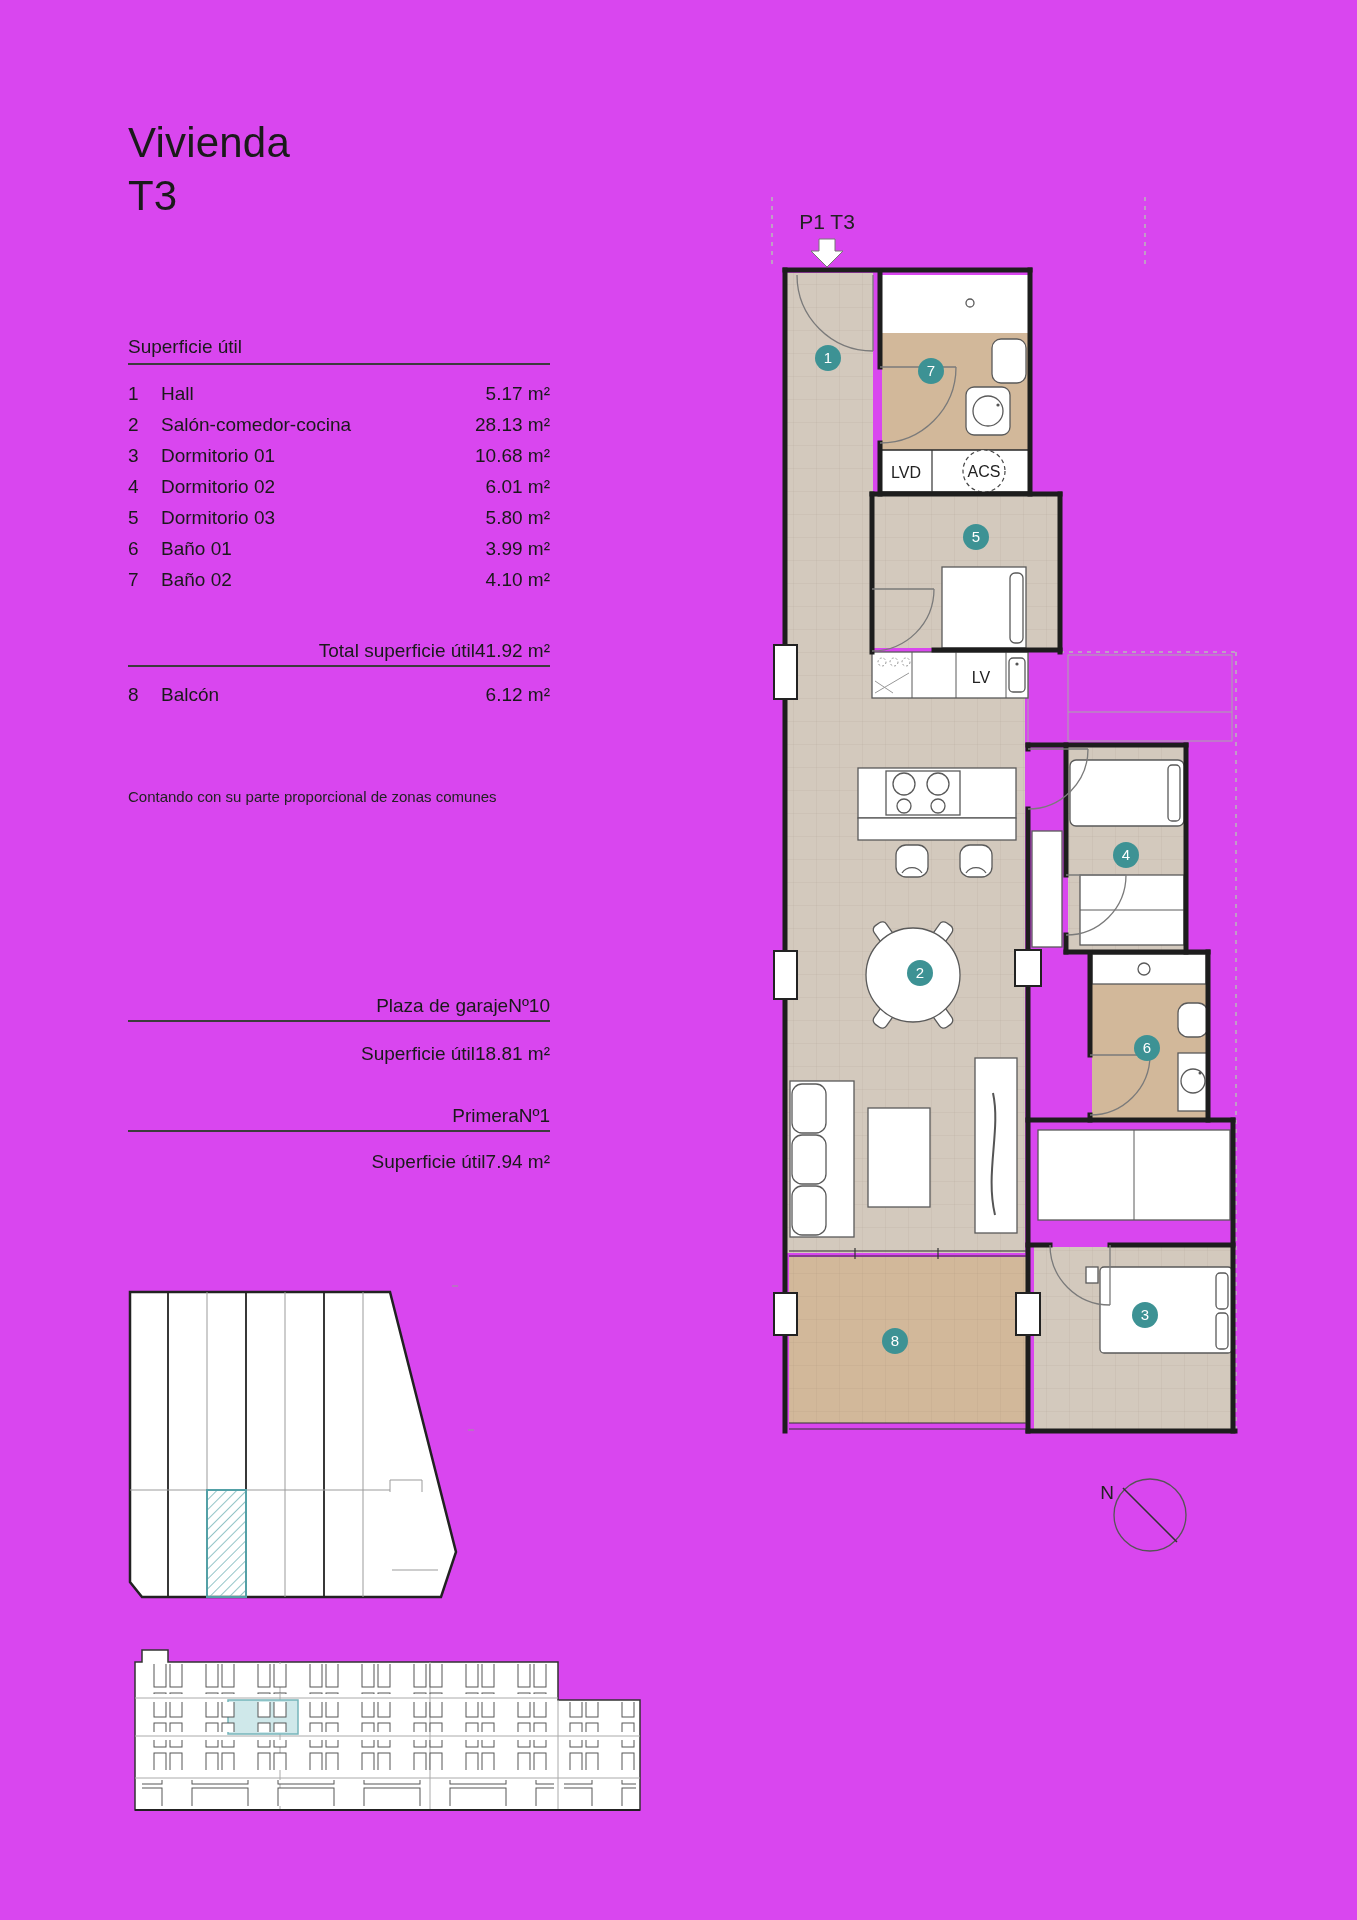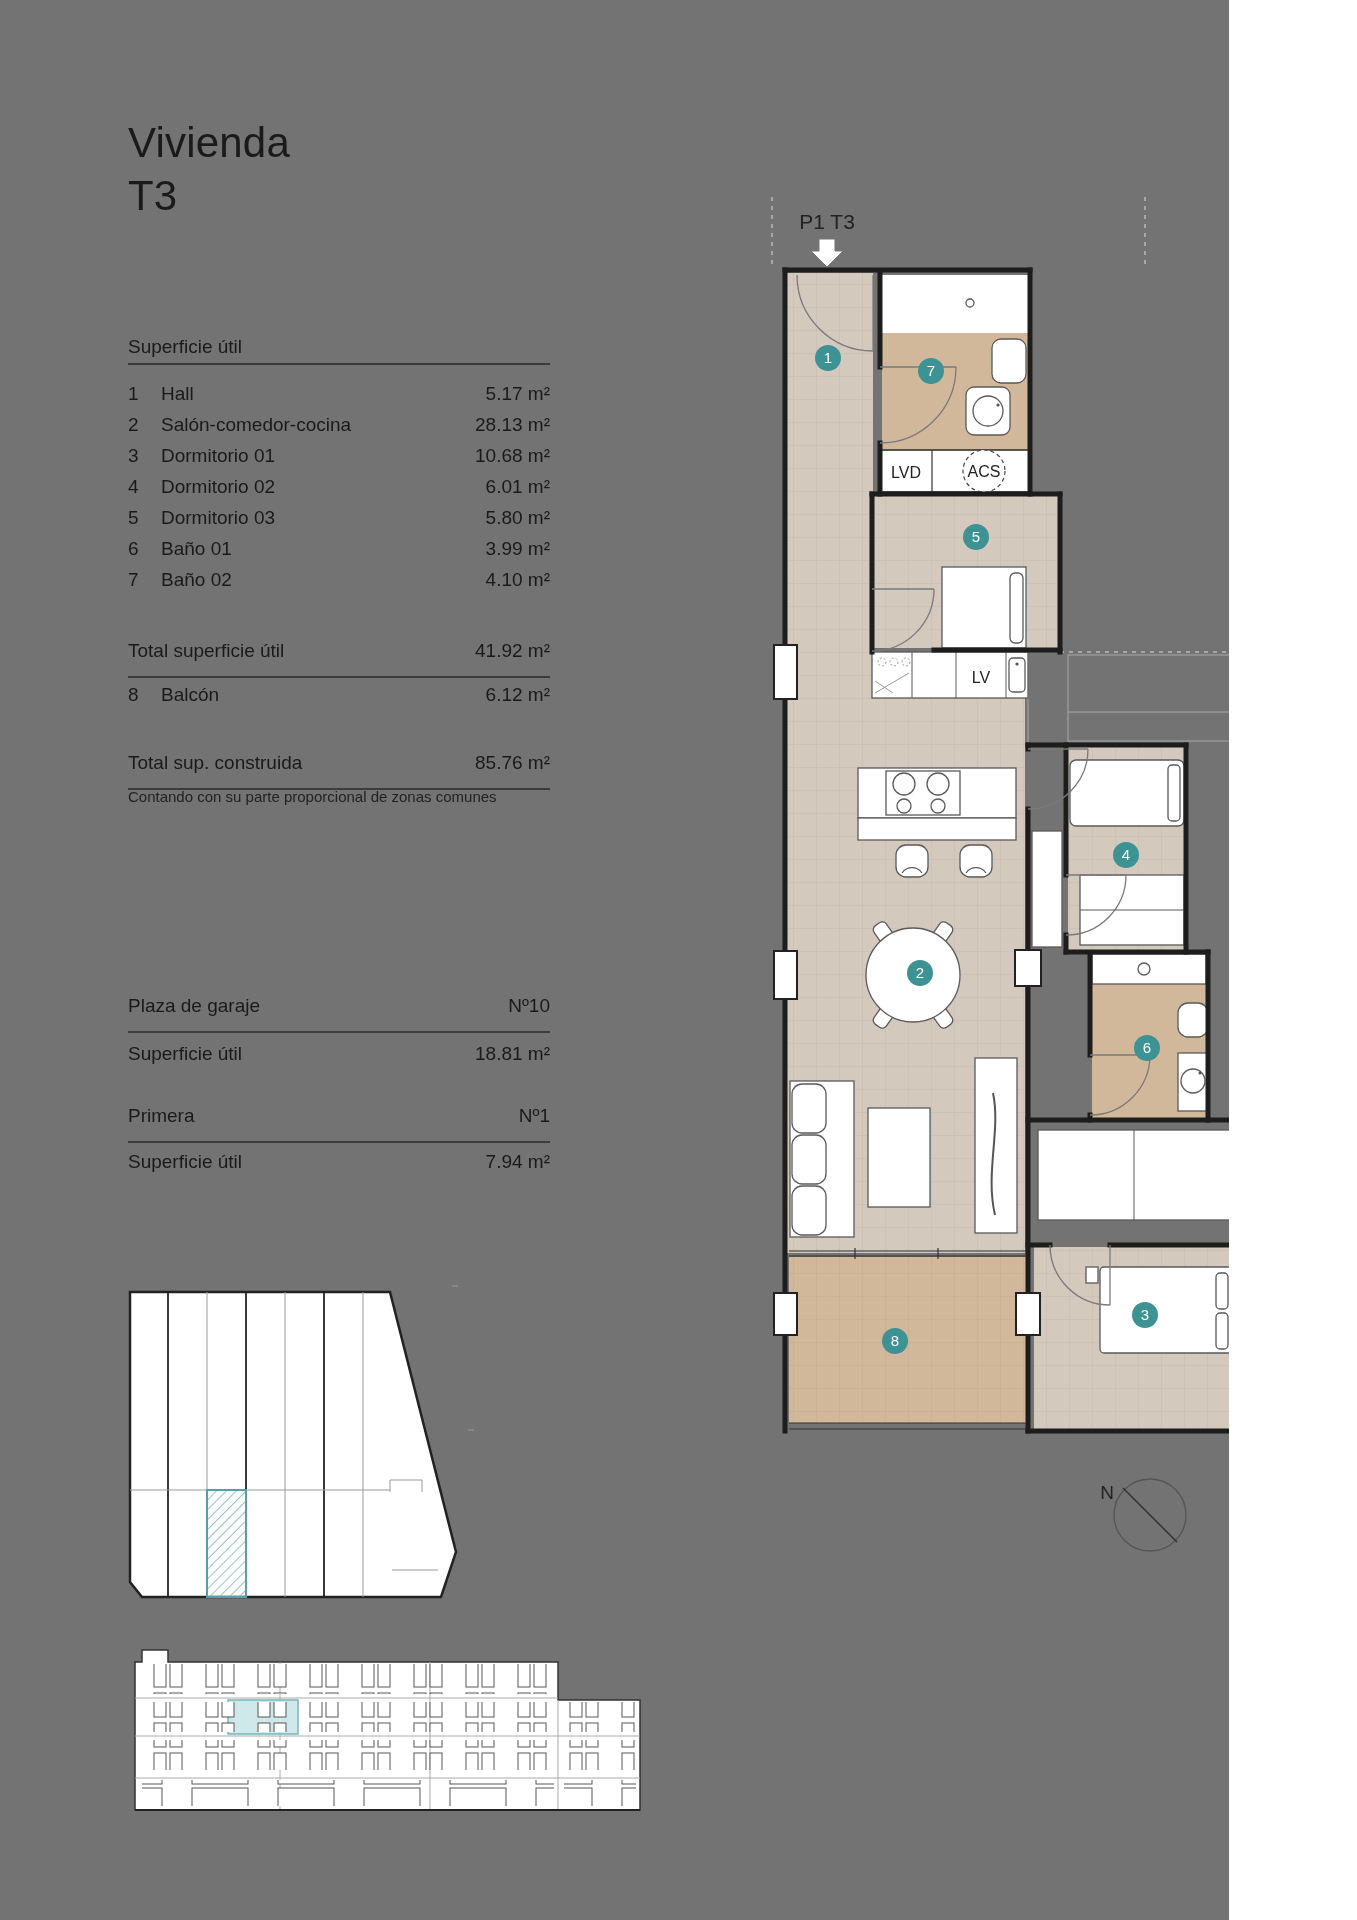--- a/index.html
+++ b/index.html
@@ -1,28 +1,28 @@
 <!DOCTYPE html>
 <html><head>
 <meta charset="utf-8">
 <style>
   html,body{margin:0;padding:0;background:#ffffff;}
-  .page{position:relative;width:1229px;height:1920px;background:#737373;overflow:hidden;
+  .page{position:relative;width:1357px;height:1920px;background:#d946ef;overflow:hidden;
         font-family:"Liberation Sans","DejaVu Sans",sans-serif;color:#1a1a1a;}
   .abs{position:absolute;}
   .title{left:128px;top:116px;font-size:42px;line-height:53px;letter-spacing:.2px;}
   .col{left:128px;width:422px;}
   .sec-head{display:flex;justify-content:space-between;font-size:19px;
             border-bottom:2px solid #3c3c3c;padding-bottom:5px;}
   .row{display:flex;font-size:19px;align-items:baseline;}
   .row .num{width:33px;flex:0 0 33px;}
   .row .nm{flex:1;}
   .row .val{text-align:right;white-space:nowrap;}
-  .trow{display:flex;justify-content:space-between;font-size:19px;
-        border-bottom:2px solid #3c3c3c;padding-bottom:14px;}
+  .trow{display:flex;justify-content:flex-end;font-size:19px;
+        border-bottom:2px solid #3c3c3c;padding-bottom:3px;}
   .note{font-size:15px;color:#222;white-space:nowrap;}
   svg{position:absolute;overflow:visible;}
   svg text{font-family:"Liberation Sans","DejaVu Sans",sans-serif;fill:#222;}
   .fl{fill:#d3c9bd;}
   .ft{fill:#d2b89a;}
   .gr{fill:url(#grid);}
   .wf{fill:#fff;stroke:#5a5a5a;stroke-width:1.3;}
   .nf{fill:none;stroke:#5a5a5a;stroke-width:1.3;}
   .wl{stroke:#1d1d1d;stroke-width:5;fill:none;stroke-linecap:square;}
   .door{stroke:#7a7a7a;stroke-width:1.3;fill:none;}
@@ -90,24 +90,20 @@
     <span>Total superficie útil</span>
     <span>41.92 m²</span>
   </div>
 
   <div class="abs col row" style="top:684px">
     <span class="num">8</span>
     <span class="nm">Balcón</span>
     <span class="val">6.12 m²</span>
   </div>
 
-  <div class="abs col trow" style="top:752px">
-    <span>Total sup. construida</span>
-    <span>85.76 m²</span>
-  </div>
 
   <div class="abs note" style="left:128px;top:788px">Contando con su parte proporcional de zonas comunes</div>
 
   <div class="abs col trow" style="top:995px">
     <span>Plaza de garaje</span>
     <span>Nº10</span>
   </div>
   <div class="abs col trow" style="top:1043px;border-bottom:none">
     <span>Superficie útil</span>
     <span>18.81 m²</span>

